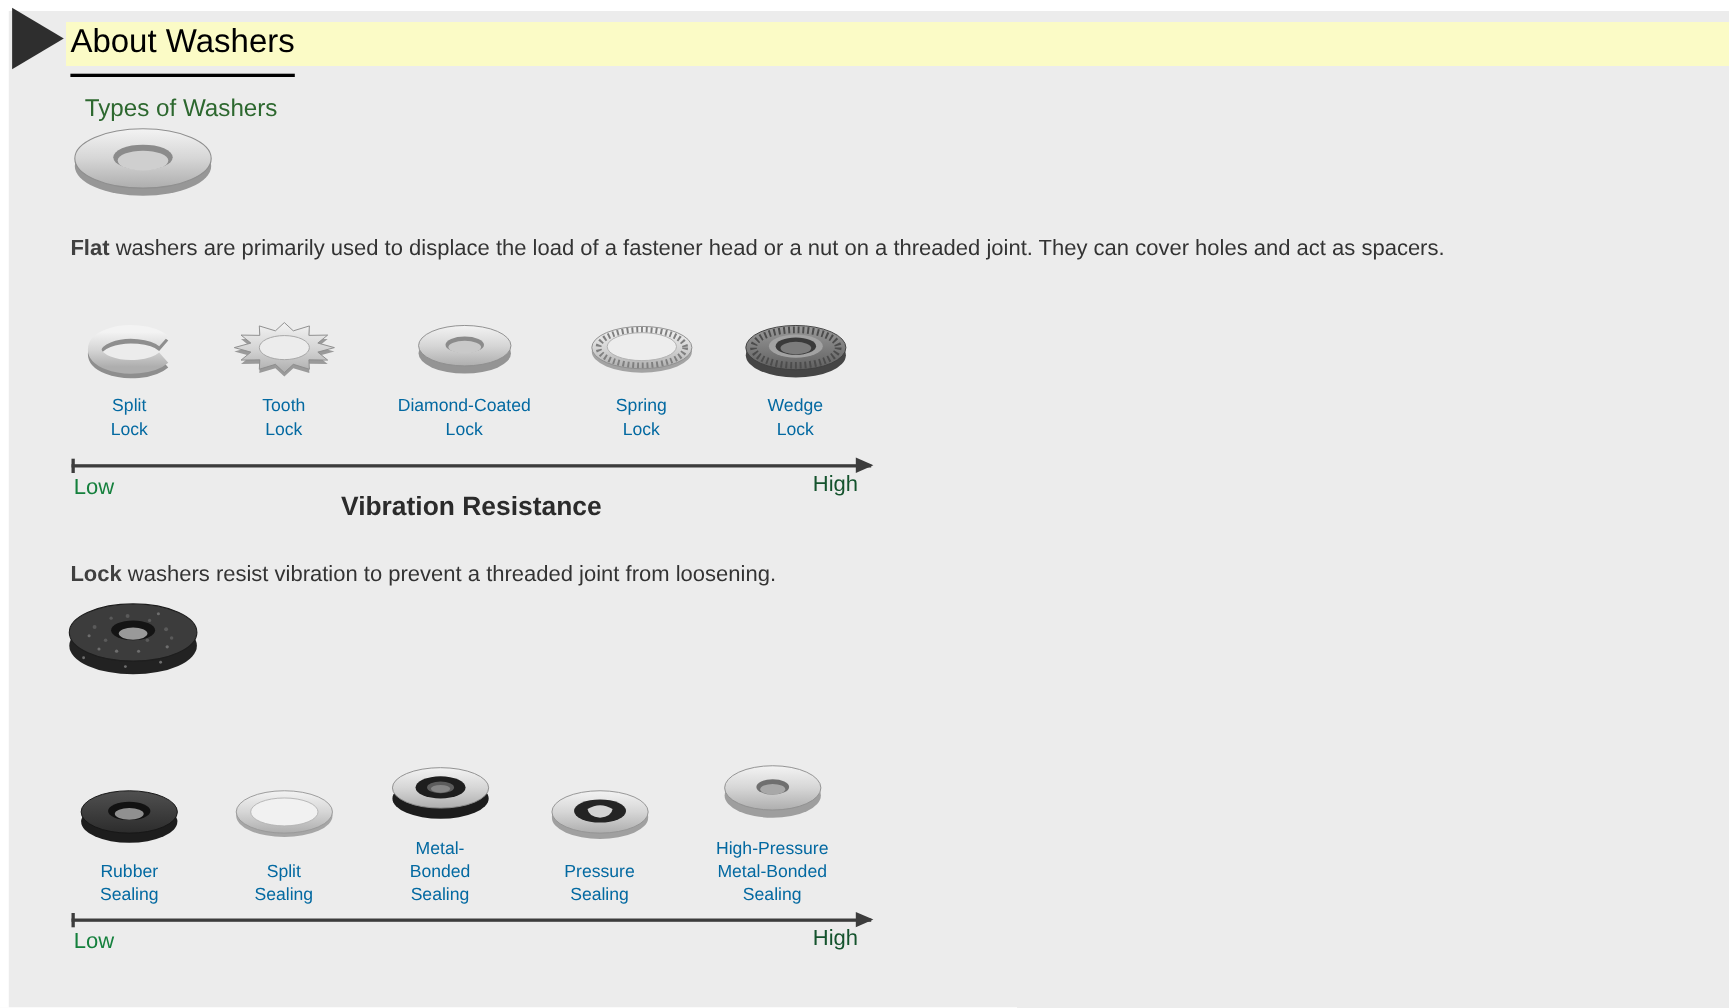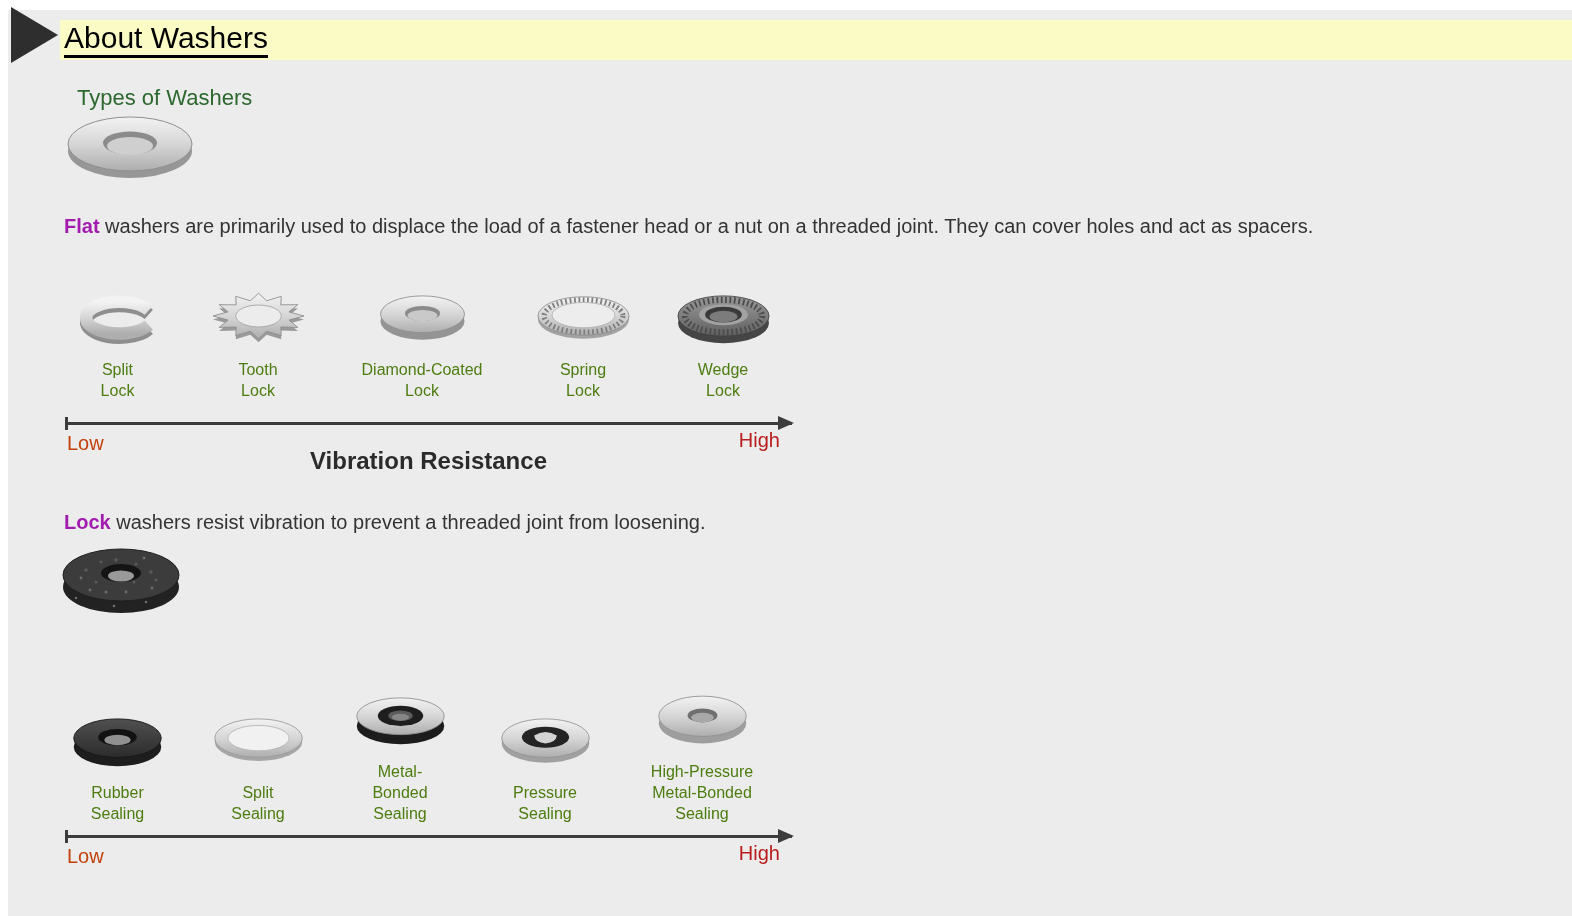--- a/index.html
+++ b/index.html
@@ -6,53 +6,53 @@
   .page { position:relative; width:1572px; height:916px; background:#ffffff;
           font-family:"Liberation Sans", sans-serif; overflow:hidden; }
   .panel { position:absolute; left:8px; top:10px; right:0; bottom:0; background:#ececec; }
 
   .defs-svg { position:absolute; width:0; height:0; }
 
   .section-arrow { position:absolute; left:10px; top:6px; width:50px; height:60px; }
 
   .titlebar { position:absolute; left:60px; top:20px; right:0; height:40px; background:#fbfbc6; }
   .title { display:inline-block; margin:1px 0 0 4px; font-size:30px; line-height:34px;
-           color:#000; text-decoration:none; border-bottom:3px solid #000; padding-bottom:0px; }
+           color:#000; text-decoration:none; border-bottom:3px solid #000; padding-bottom:12px; }
 
   .subtitle { position:absolute; left:64px; top:72px; margin:13px; font-size:22px;
               font-weight:400; color:#2d682f; }
 
   .img-block { position:absolute; }
   .flat-img { left:62px; top:104px; }
   .cushion-img { left:56px; top:532px; }
 
   .para { position:absolute; left:64px; margin:0; font-size:20px; line-height:28px;
           color:#333333; width:1420px; }
   .para-flat { top:212px; }
   .para-lock { top:496px;margin-top:12px; }
   .para-cushion { top:642px; }
-  .kw { font-weight:bold; color:#a21caf; }
+  .kw { font-weight:bold; color:#404040; }
 
   .washer-row { position:absolute; left:65px; display:flex; align-items:flex-start; }
   .row-lock { top:282px; }
   .row-seal { top:684px;align-items:flex-end; }
   .cell { display:flex; flex-direction:column; align-items:center; }
   .wimg { height:68px; display:flex; align-items:center; justify-content:center; }
-  .wlabel { margin-top:9px; text-align:center; font-size:16px; line-height:21px; color:#4d7c0f; }
+  .wlabel { margin-top:9px; text-align:center; font-size:16px; line-height:21px; color:#0369a1; }
 
   .axis { position:absolute; left:65px; width:727px; height:62px; }
   .axis-vibration { top:416px; }
   .axis-leak { top:829px; }
   .axis-line { position:absolute; left:0; right:0; top:6px; height:3px; background:#3c3c3c; }
   .axis-tick { position:absolute; left:0; top:-5px; width:3px; height:13px; background:#3c3c3c; }
   .axis-arrow { position:absolute; right:-2px; top:-6px; width:0; height:0;
                 border-left:16px solid #3c3c3c; border-top:7px solid transparent;
                 border-bottom:7px solid transparent; }
-  .axis-low { position:absolute; left:2px; top:16px; font-size:20px; color:#c2410c; }
-  .axis-high { position:absolute; right:12px; top:13px; font-size:20px; color:#b91c1c; }
+  .axis-low { position:absolute; left:2px; top:16px; font-size:20px; color:#15803d; }
+  .axis-high { position:absolute; right:12px; top:13px; font-size:20px; color:#14532d; }
   .axis-title { position:absolute; left:0; right:0; top:31px; text-align:center;
                 font-size:24px; font-weight:bold; color:#2b2b2b; }
 </style>
 </head>
 <body>
 
 <div class="page">
 
   <svg class="defs-svg" aria-hidden="true">
     <defs>

